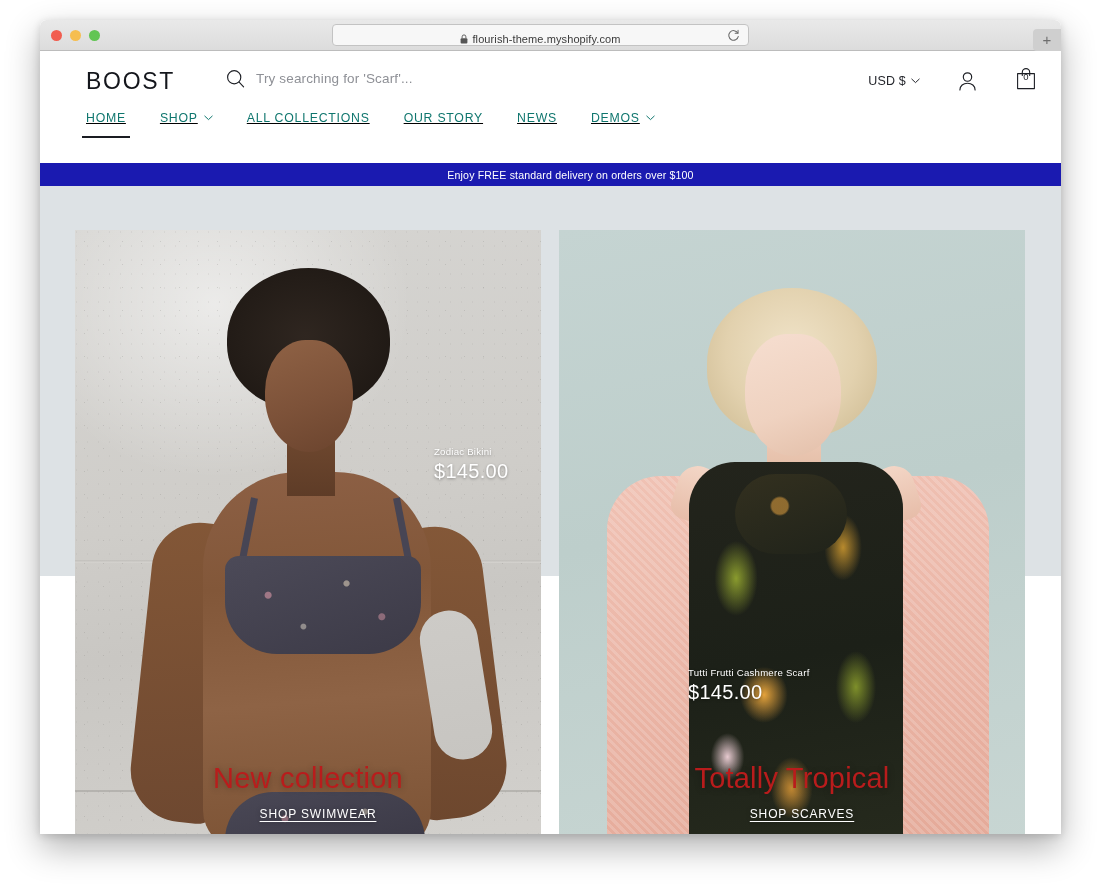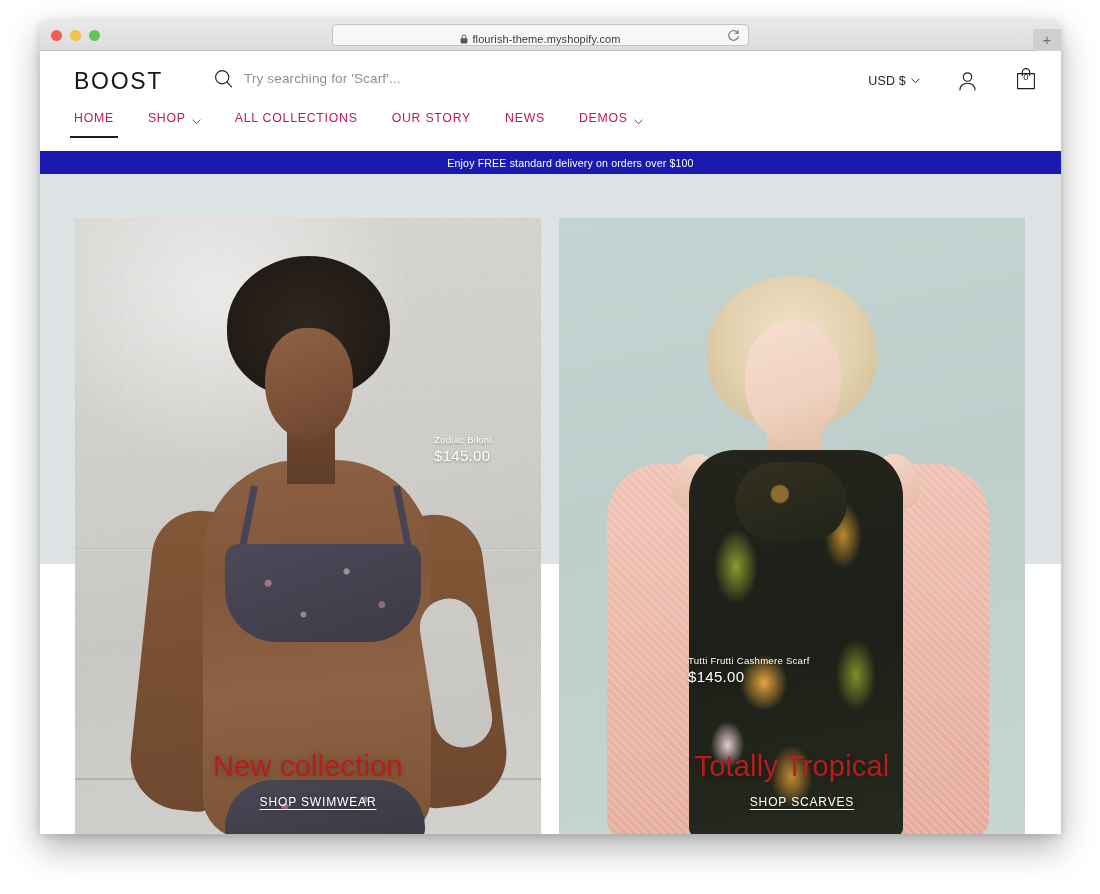--- a/index.html
+++ b/index.html
@@ -96,23 +96,24 @@
     position: relative;
     width: 1021px;
     height: 783px;
     background: #ffffff;
     overflow: hidden;
   }
 
   
   #site-header {
     position: relative;
-    height: 100px;
+    height: 112px;
     background: #ffffff;
-    padding: 0 0 0 0;
+    padding: 0 0 0 12px;
+    text-decoration: underline;
   }
   #header-top {
     position: relative;
     height: 58px;
   }
   #brand-logo {
     position: absolute;
     left: 34px; top: 17px;
     font-size: 23px;
     letter-spacing: 1.7px;
@@ -163,24 +164,24 @@
   #main-nav {
     position: relative;
     height: 36px;
     padding-left: 34px;
     display: flex;
     align-items: flex-start;
     gap: 0;
   }
   .nav-item {
     position: relative;
-    display: flex; align-items: flex-end; gap: 6px;
+    display: flex; align-items: center; gap: 6px;
     font-size: 12.3px;
     letter-spacing: .75px;
-    color: #be185d;
+    color: #0f766e;
     padding: 2px 0 13px 0;
     margin-right: 34px;
     cursor: pointer;
     white-space: nowrap;
   }
   .nav-item.active::after {
     content: "";
     position: absolute;
     left: -4px; right: -4px; bottom: 0;
     height: 2px;
@@ -410,21 +411,21 @@
     z-index: 4;
   }
   .price-tag .pt-name {
     font-size: 9.6px;
     letter-spacing: .25px;
     line-height: 1.2;
     margin-bottom: 2px;
     display: block;
   }
   .price-tag .pt-price {
-    font-size: 15px;
+    font-size: 20px;
     letter-spacing: .3px;
     line-height: 1.1;
     display: block;
     font-weight: 300;
   }
   #price-tag-left  { left: 359px; top: 216px; }
   #price-tag-right { left: 129px; top: 437px; }
 
   
   .card-caption {

